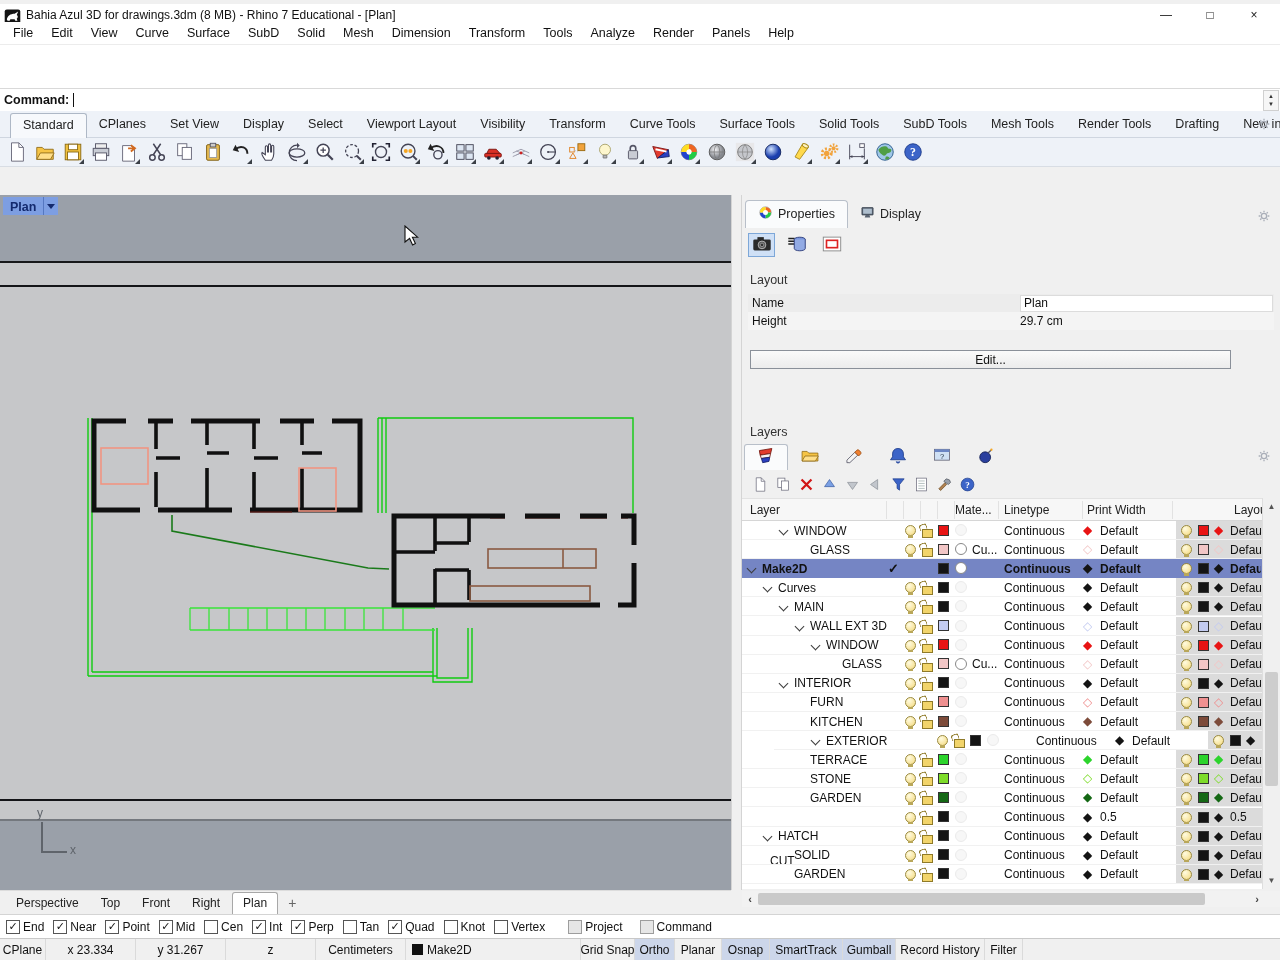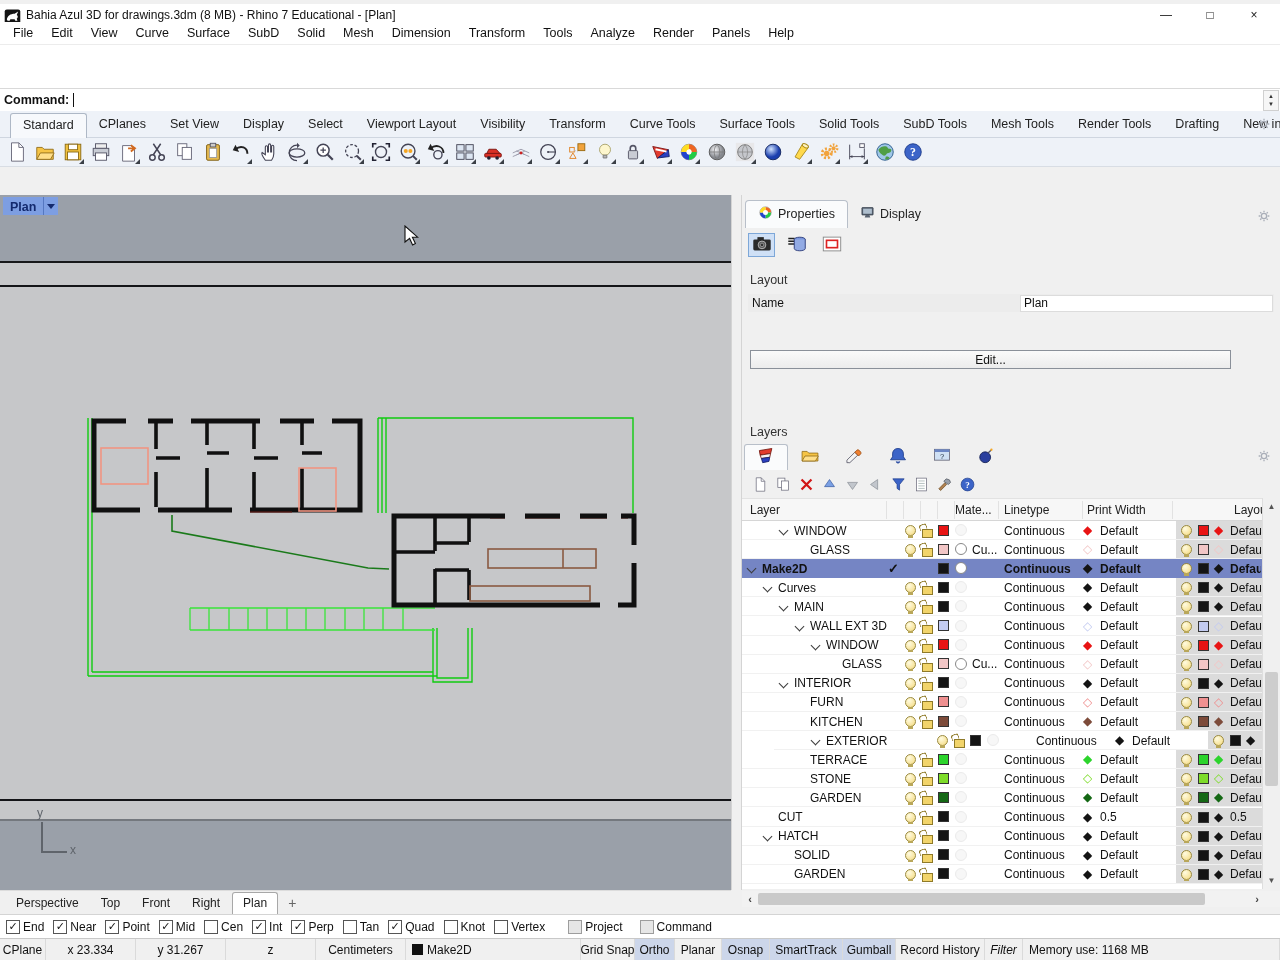--- a/index.html
+++ b/index.html
@@ -547,20 +547,24 @@
           </svg></span>
       </div>
     </div>
 
   <span class="sec-title" style="top:78px">Layout</span>
   <div class="layout-table">
       <div class="lt-row">
         <span class="lt-label">Name</span>
         <span class="lt-field">Plan</span>
       </div>
+      <div class="lt-row">
+        <span class="lt-label">Height</span>
+        <span class="lt-value">29.7 cm</span>
+      </div>
     </div>
   <div class="editbtn">Edit...</div>
 
   <span class="sec-title" style="top:230px">Layers</span>
   <div class="ltabs">
       <div class="ltab active">
         <span><svg viewBox="0 0 24 24">
             <path d="M4 5.5L19 3l-1.5 6L5 11z" fill="#e23b2e" stroke="#70150c"></path>
             <path d="M5 11l12.5-2-1 4.5L6.5 15z" fill="#f4f4f4" stroke="#70150c"></path>
             <path d="M6.5 15l10-1.5-1 5L8 20z" fill="#2b3fc0" stroke="#14206a"></path>
@@ -889,21 +893,21 @@
         <span class="ltypeI">Continuous</span>
         <span class="pwdia" style="color: rgb(21, 104, 21);">◆</span>
         <span class="pwtext">Default</span>
         <span class="bulbI laybulb"></span>
         <span class="layswatch" style="background: rgb(21, 104, 21);"></span>
         <span class="laydia" style="color: rgb(21, 104, 21);">◆</span>
         <span class="laytext">Default</span>
       </div>
       <div class="lrow" style="top: 286.5px;">
         <div class="laybg"></div>
-        <span class="lname" style="left: 36px;">CUT</span>
+        <span class="lname" style="left: 28px; margin-top: 44px;">CUT</span>
         <span class="bulbI"></span>
         <span class="lockI"></span>
         <span class="swatchI" style="background: rgb(20, 20, 20);"></span>
         <span class="matI"></span>
         <span class="ltypeI">Continuous</span>
         <span class="pwdia" style="color: rgb(20, 20, 20);">◆</span>
         <span class="pwtext">0.5</span>
         <span class="bulbI laybulb"></span>
         <span class="layswatch" style="background: rgb(20, 20, 20);"></span>
         <span class="laydia" style="color: rgb(20, 20, 20);">◆</span>
@@ -1065,19 +1069,16 @@
     </div>
     <div class="sbcell active" style="width: 73px;">
       <span>SmartTrack</span>
     </div>
     <div class="sbcell active" style="width: 53px;">
       <span>Gumball</span>
     </div>
     <div class="sbcell" style="width: 89px;">
       <span>Record History</span>
     </div>
-    <div class="sbcell" style="width: 38px; font-style: italic;">
+    <div class="sbcell" style="width: 38px;">
       <span>Filter</span>
     </div>
-    <div class="sbcell left" style="width: 257px;">
-      <span>Memory use: 1168 MB</span>
-    </div>
   </div>
 
 </body></html>

